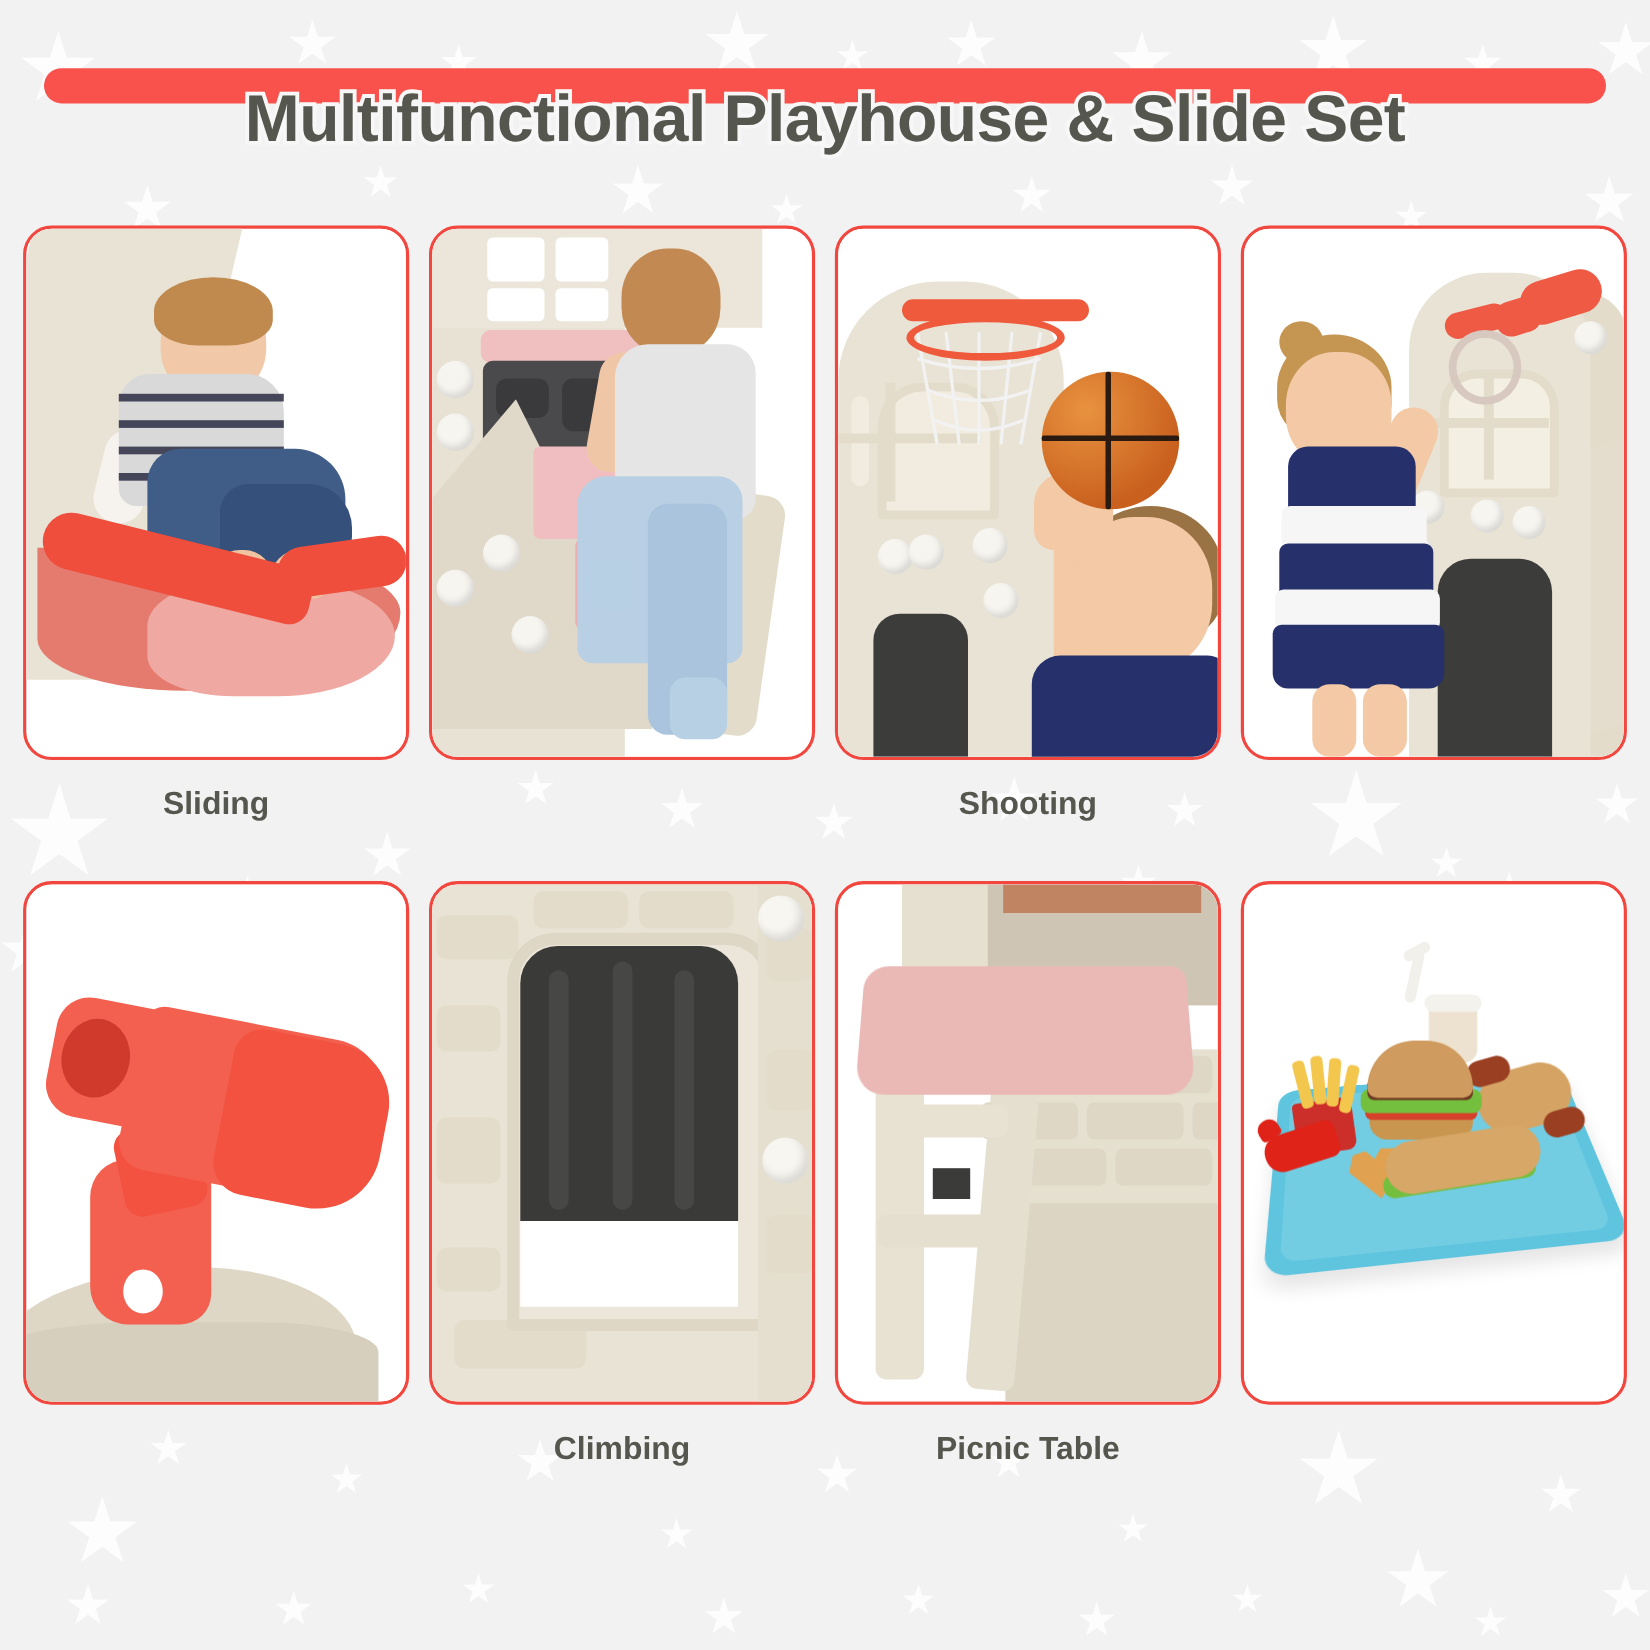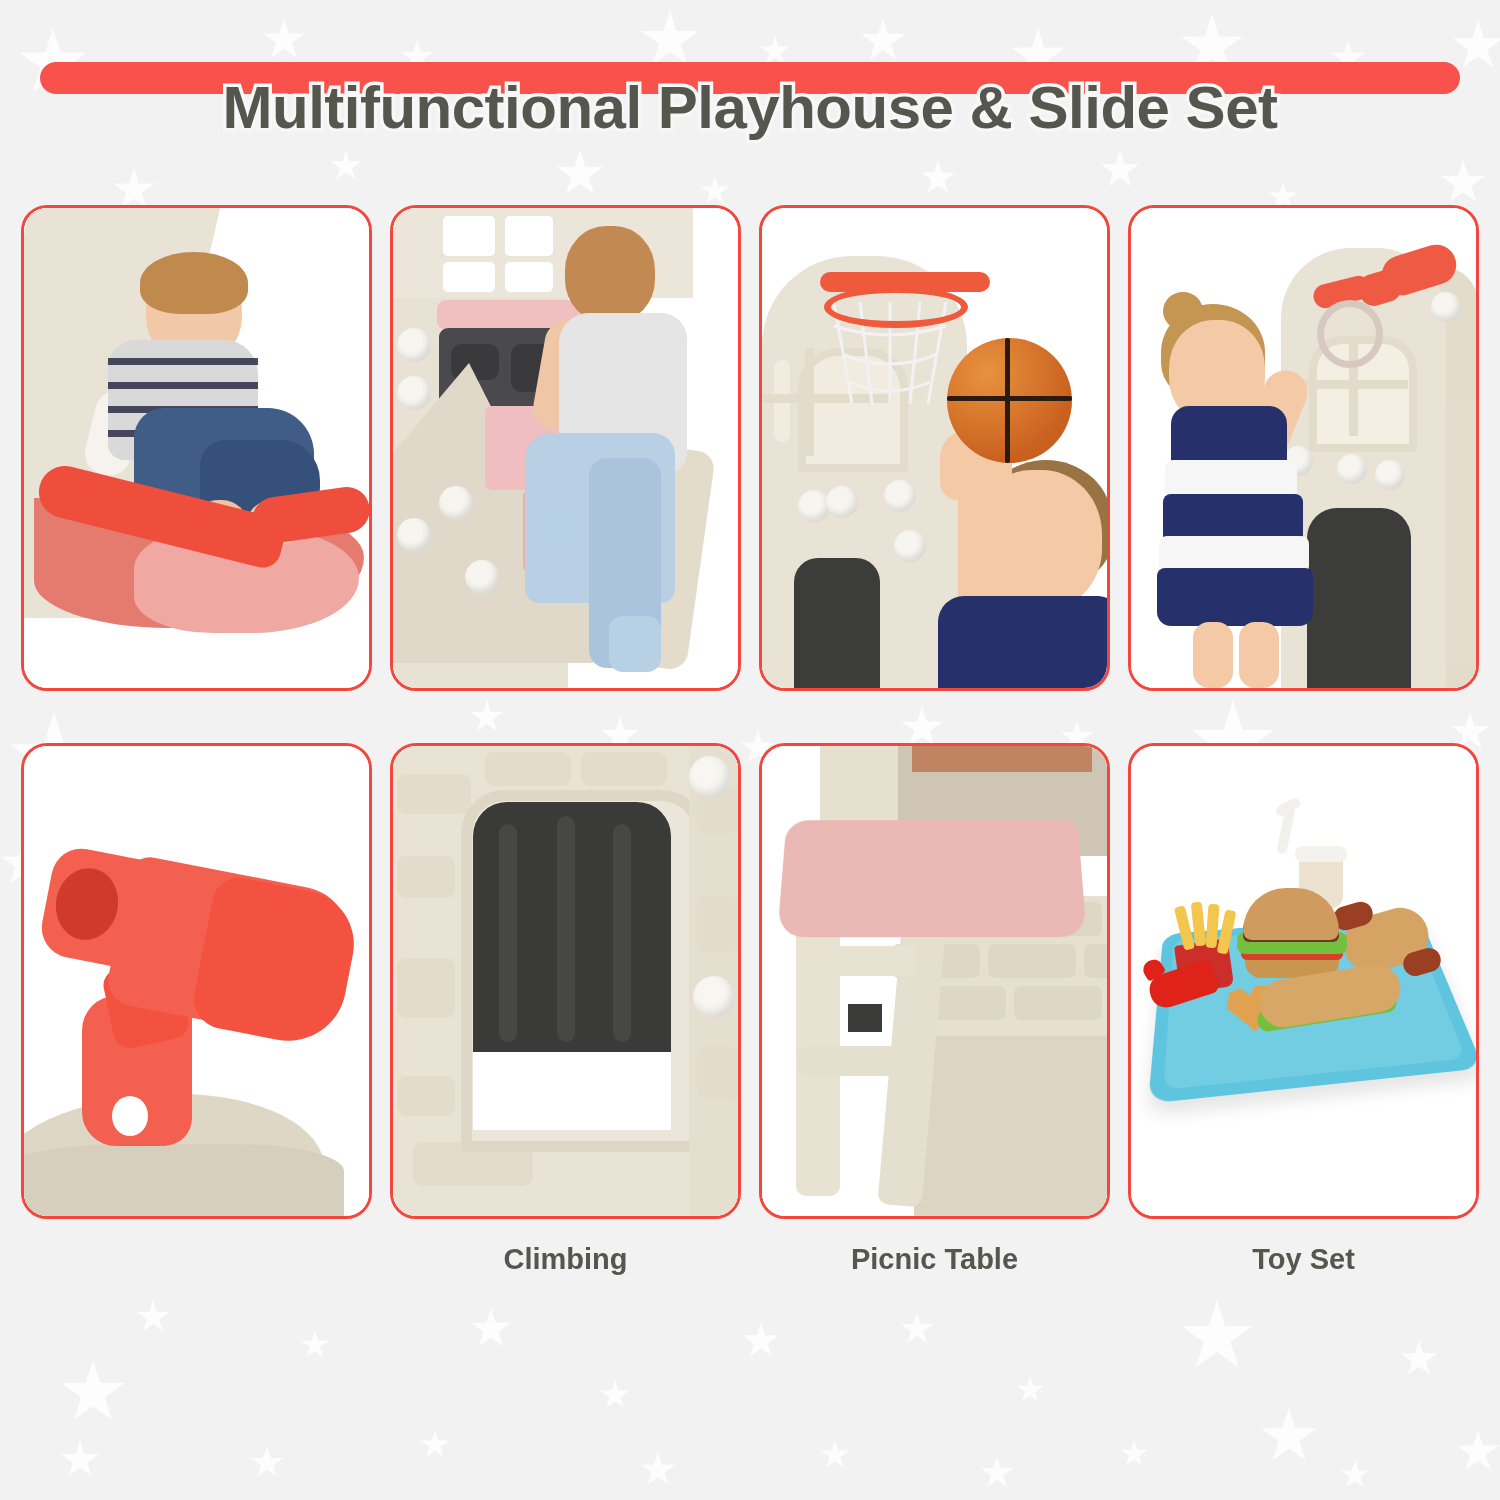--- a/index.html
+++ b/index.html
@@ -382,20 +382,21 @@
           <div class="c1-stripe" style="top:90px;"></div>
         </div>
         <div class="c1-jeans"></div>
         <div class="c1-jeans2"></div>
         <div class="c1-foot" style="left:168px;"></div>
         <div class="c1-foot" style="left:222px;"></div>
         <div class="c1-rail"></div>
         <div class="c1-rail2"></div>
       </div>
     </div>
+    <div class="caption">Sliding</div>
   </div>
 
   <div class="cell">
     <div class="card">
       <div class="scene">
         <div class="c2-back"></div>
         <div class="c2-top"></div>
         <div class="c2-win" style="left:50px;top:8px;width:52px;height:40px;"></div>
         <div class="c2-win" style="left:112px;top:8px;width:48px;height:40px;"></div>
         <div class="c2-win" style="left:50px;top:54px;width:52px;height:30px;"></div>
@@ -451,20 +452,21 @@
         <div class="c3-hair"></div>
         <div class="c3-head"></div>
         <div class="c3-top"></div>
         <div class="c3-hand"></div>
         <div class="c3-ball">
           <div class="c3-ballline" style="left:0;top:58px;width:125px;height:5px;"></div>
           <div class="c3-ballline" style="left:58px;top:0;width:5px;height:125px;"></div>
         </div>
       </div>
     </div>
+    <div class="caption">Shooting</div>
   </div>
 
   <div class="cell">
     <div class="card">
       <div class="scene">
         <div class="c4-panel2"></div>
         <div class="c4-slide"></div>
         <div class="c4-panel"></div>
         <div class="c4-win"></div>
         <div class="c4-winbar-v"></div>
@@ -597,17 +599,16 @@
         <div class="food c8-burger-patty"></div>
         <div class="food c8-burger-bun"></div>
 
         <div class="food c8-waffle"></div>
         <div class="food c8-sub-lettuce"></div>
         <div class="food c8-sub-cheese"></div>
         <div class="food c8-sub-bread"></div>
       </div>
     </div>
     <div class="caption">
-        <span style="display:block">Toy Set</span>
       </div>
   </div>
 
 </div>
 
 </body></html>

